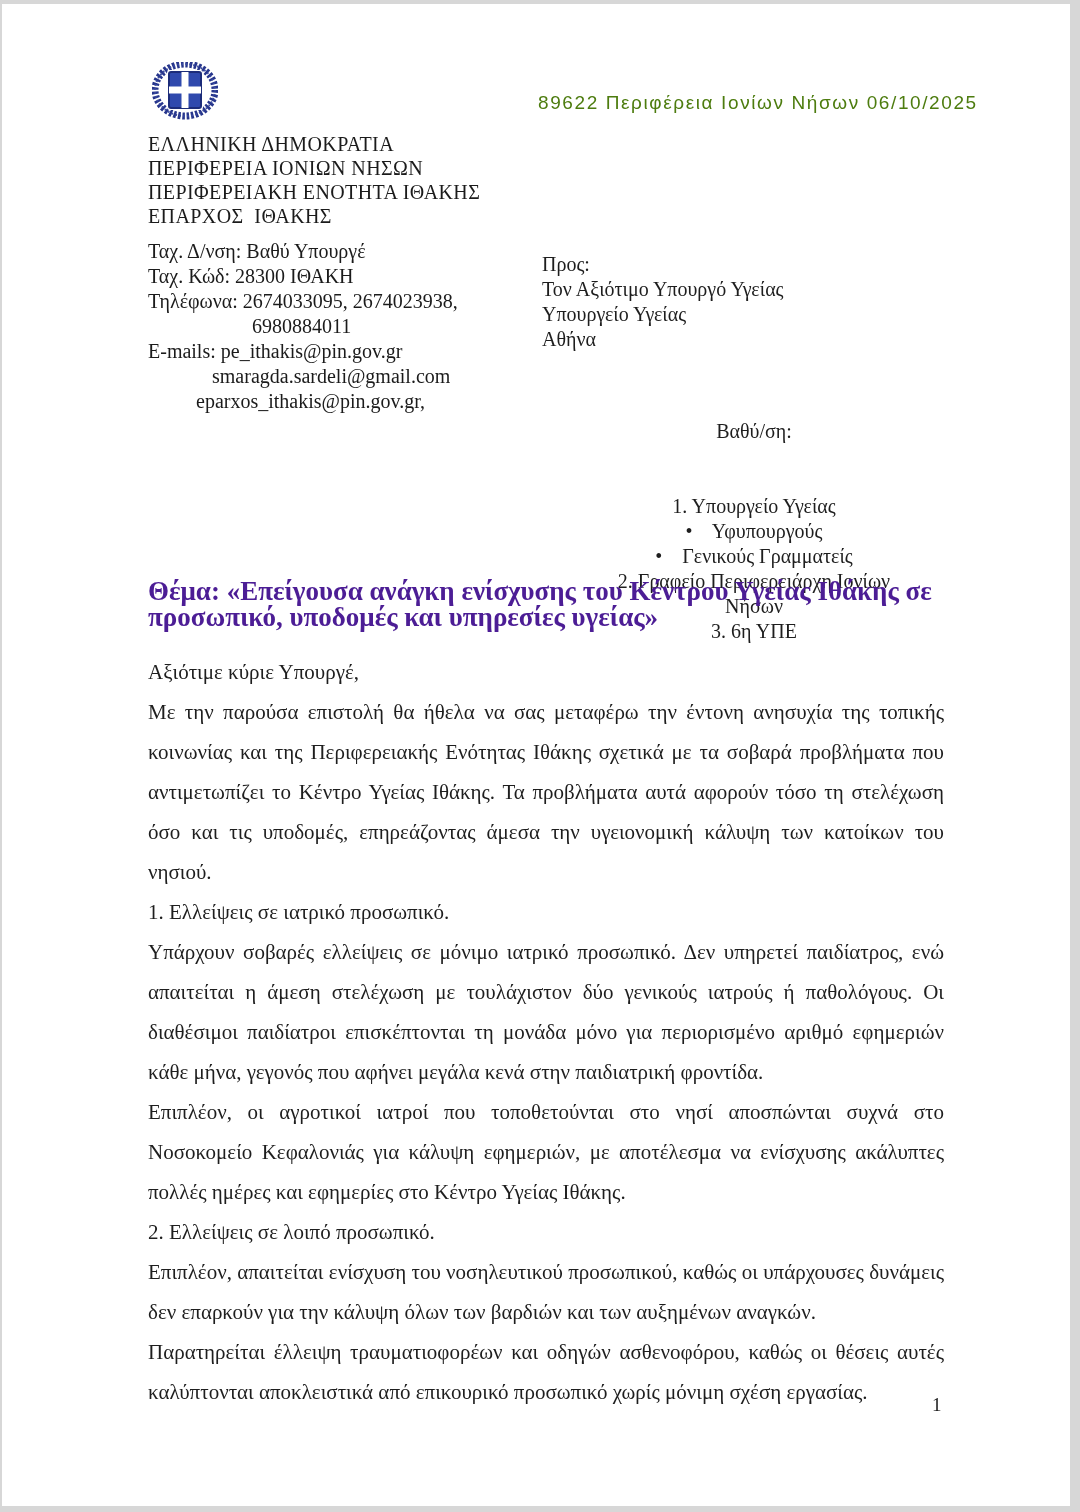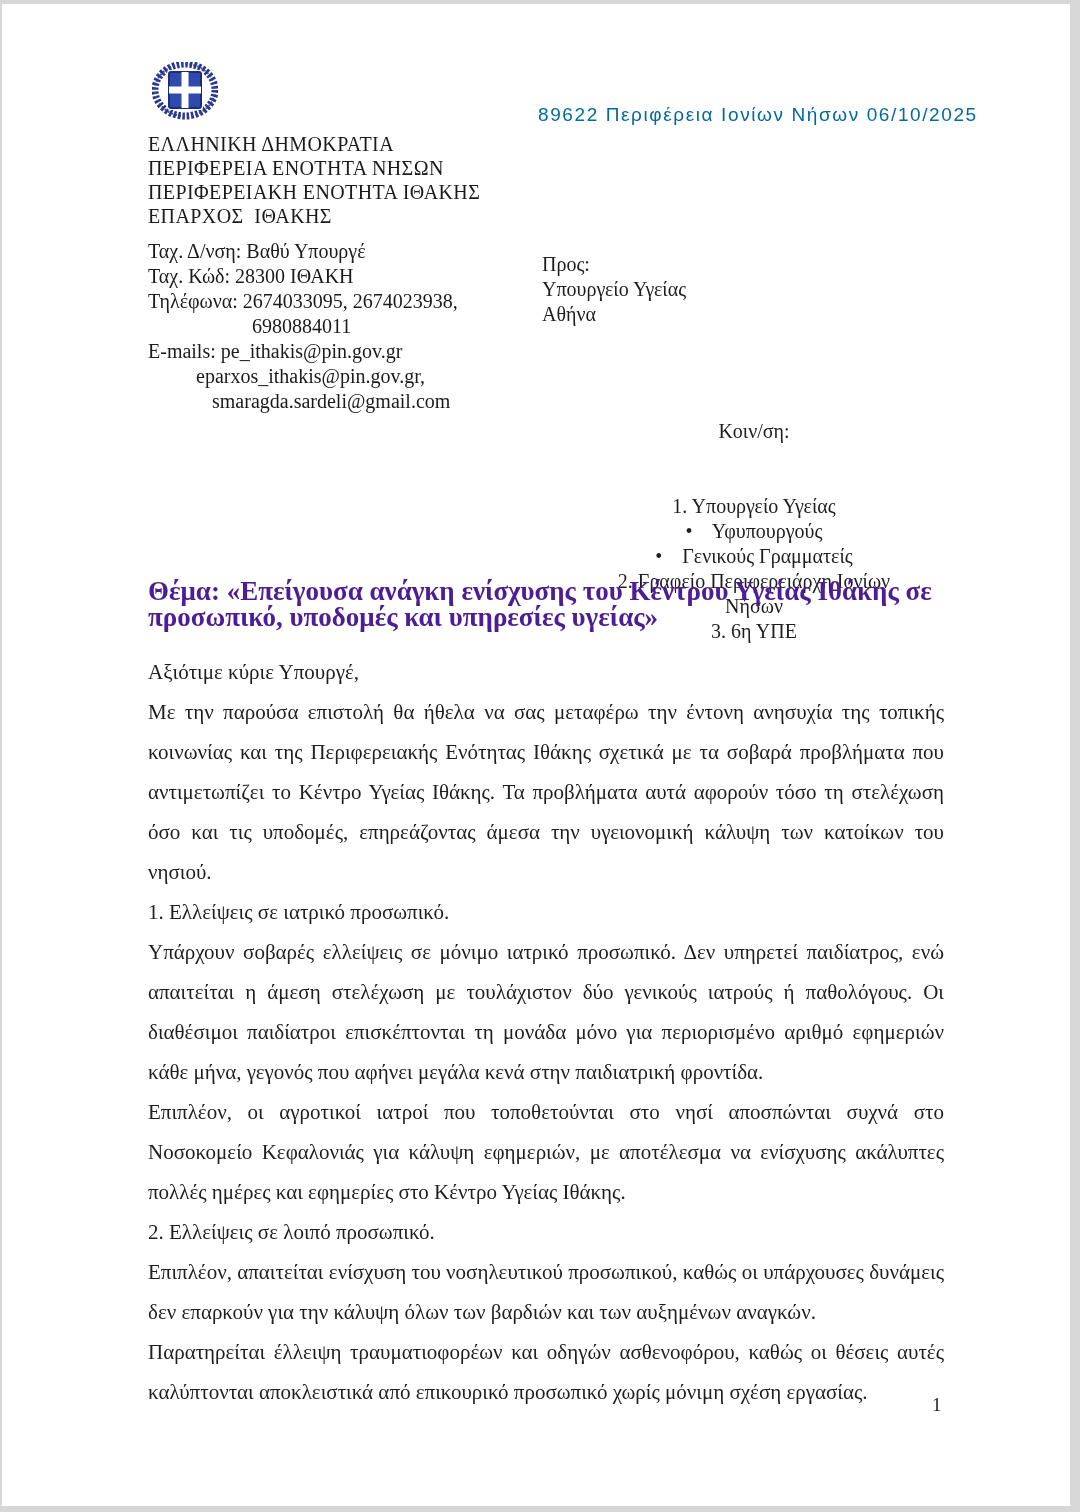--- a/index.html
+++ b/index.html
@@ -19,26 +19,26 @@
     background: #ffffff;
   }
   .pre { white-space: pre-wrap; }
 
   .emblem {
     position: absolute; left: 150px; top: 58px;
     width: 66px; height: 58px;
   }
 
   .ref-line {
-    position: absolute; left: 536px; top: 100px;
+    position: absolute; left: 536px; top: 88px;
     width: 470px;
     font-family: "Liberation Sans", sans-serif;
     font-size: 19px;
     letter-spacing: 1.6px;
-    color: #0369a1;
+    color: #4d7c0f;
     white-space: nowrap;
   }
 
   .org-block {
     position: absolute; left: 146px; top: 128px;
     font-size: 20px; line-height: 24px;
     letter-spacing: 0.4px;
     color: #1b1b1b;
   }
 
@@ -93,42 +93,43 @@
       <ellipse cx="33" cy="28" rx="30" ry="26" fill="none" stroke="#3a4aa0" stroke-width="2" stroke-dasharray="1.5 2.5"></ellipse>
       <rect x="15" y="8" width="36" height="40" rx="3" fill="#ffffff"></rect>
       <rect x="17" y="10" width="32" height="36" rx="2" fill="#2f49ad" stroke="#1c2c7a" stroke-width="2"></rect>
       <rect x="29.5" y="10" width="7" height="36" fill="#ffffff"></rect>
       <rect x="17" y="24.5" width="32" height="7" fill="#ffffff"></rect>
     </svg>
   </div>
 
   <div class="ref-line">89622 Περιφέρεια Ιονίων Νήσων 06/10/2025</div>
 
-  <div class="org-block pre"><div>ΕΛΛΗΝΙΚΗ ΔΗΜΟΚΡΑΤΙΑ</div><div>ΠΕΡΙΦΕΡΕΙΑ ΕΝΟΤΗΤΑ ΝΗΣΩΝ</div><div>ΠΕΡΙΦΕΡΕΙΑΚΗ ΕΝΟΤΗΤΑ ΙΘΑΚΗΣ</div><div>ΕΠΑΡΧΟΣ  ΙΘΑΚΗΣ</div></div>
+  <div class="org-block pre"><div>ΕΛΛΗΝΙΚΗ ΔΗΜΟΚΡΑΤΙΑ</div><div>ΠΕΡΙΦΕΡΕΙΑ ΙΟΝΙΩΝ ΝΗΣΩΝ</div><div>ΠΕΡΙΦΕΡΕΙΑΚΗ ΕΝΟΤΗΤΑ ΙΘΑΚΗΣ</div><div>ΕΠΑΡΧΟΣ  ΙΘΑΚΗΣ</div></div>
 
   <div class="contact-block">
       <div>Ταχ. Δ/νση: Βαθύ Υπουργέ</div>
       <div>Ταχ. Κώδ: 28300 ΙΘΑΚΗ</div>
       <div>Τηλέφωνα: 2674033095, 2674023938,</div>
       <div style="padding-left: 104px;">6980884011</div>
       <div>E-mails: pe_ithakis@pin.gov.gr</div>
+      <div style="padding-left: 64px;">smaragda.sardeli@gmail.com</div>
       <div style="padding-left: 48px;">eparxos_ithakis@pin.gov.gr,</div>
-      <div style="padding-left: 64px;">smaragda.sardeli@gmail.com</div>
     </div>
 
   <div class="recipient-block">
     <div>Προς:</div>
     <div>
+        <div>Τον Αξιότιμο Υπουργό Υγείας</div>
         <div>Υπουργείο Υγείας</div>
         <div>Αθήνα</div>
       </div>
   </div>
 
   <div class="cc-block pre">
-    <div>Κοιν/ση:</div>
+    <div>Βαθύ/ση:</div>
     <div><div>1. Υπουργείο Υγείας</div><div>•    Υφυπουργούς</div><div>•    Γενικούς Γραμματείς</div><div>2. Γραφείο Περιφερειάρχη Ιονίων</div><div>Νήσων</div><div>3. 6η ΥΠΕ</div></div>
   </div>
 
   <div class="subject">Θέμα: «Επείγουσα ανάγκη ενίσχυσης του Κέντρου Υγείας Ιθάκης σε προσωπικό, υποδομές και υπηρεσίες υγείας»</div>
 
   <div class="body-text">
       <div>Αξιότιμε κύριε Υπουργέ,</div>
       <div>Με την παρούσα επιστολή θα ήθελα να σας μεταφέρω την έντονη ανησυχία της τοπικής κοινωνίας και της Περιφερειακής Ενότητας Ιθάκης σχετικά με τα σοβαρά προβλήματα που αντιμετωπίζει το Κέντρο Υγείας Ιθάκης. Τα προβλήματα αυτά αφορούν τόσο τη στελέχωση όσο και τις υποδομές, επηρεάζοντας άμεσα την υγειονομική κάλυψη των κατοίκων του νησιού.</div>
       <div>1. Ελλείψεις σε ιατρικό προσωπικό.</div>
       <div>Υπάρχουν σοβαρές ελλείψεις σε μόνιμο ιατρικό προσωπικό. Δεν υπηρετεί παιδίατρος, ενώ απαιτείται η άμεση στελέχωση με τουλάχιστον δύο γενικούς ιατρούς ή παθολόγους. Οι διαθέσιμοι παιδίατροι επισκέπτονται τη μονάδα μόνο για περιορισμένο αριθμό εφημεριών κάθε μήνα, γεγονός που αφήνει μεγάλα κενά στην παιδιατρική φροντίδα.</div>

